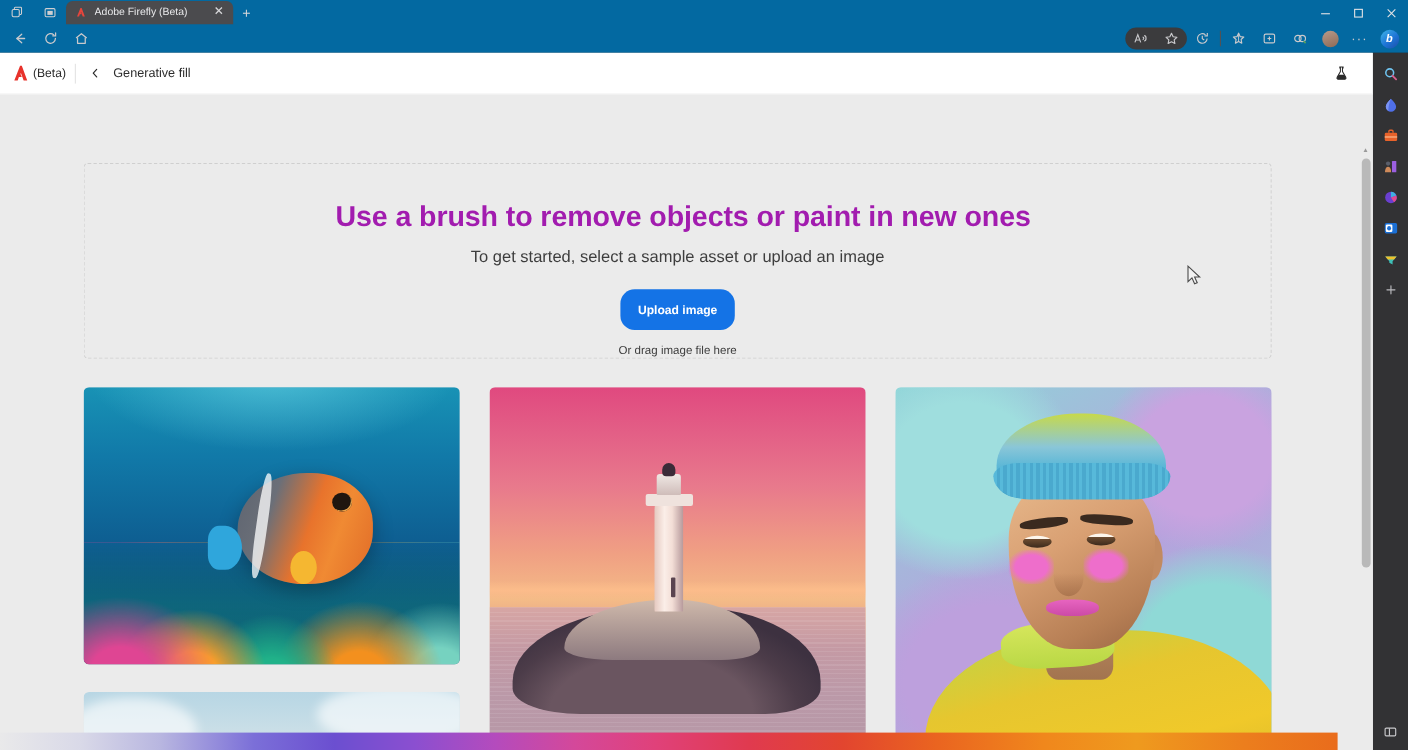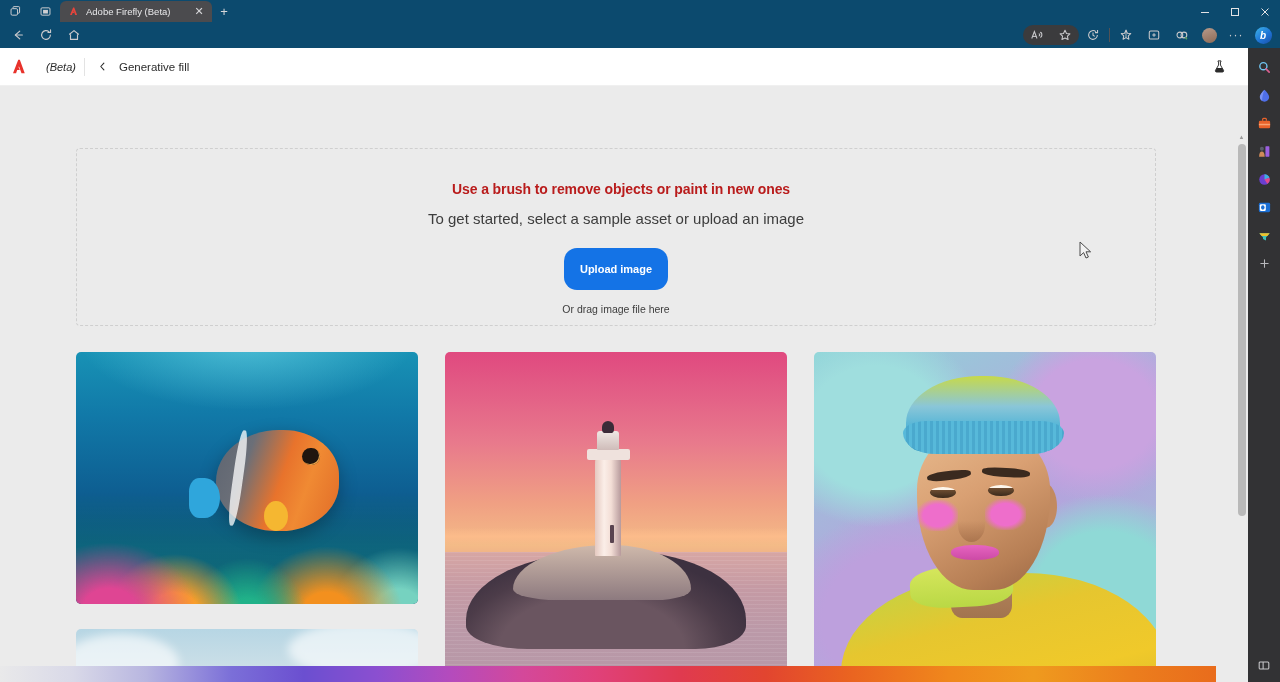--- a/index.html
+++ b/index.html
@@ -6,21 +6,21 @@
   html, body {
     width: 1280px; height: 682px; overflow: hidden;
     font-family: "Liberation Sans", sans-serif;
     background: #202124;
   }
   .app { position: relative; width: 1280px; height: 682px; }
 
   
   .browser-chrome {
     position: absolute; top: 0; left: 0; width: 1280px; height: 48px;
-    background: #0c4a6e;
+    background: #0369a1;
     padding-left: 24px;
   }
   .tabstrip {
     position: absolute; top: 0; left: 0; right: 0; height: 22px;
     display: flex; align-items: flex-end;
   }
   .win-icon-btn {
     width: 30px; height: 21px; display: flex; align-items: center; justify-content: center;
     color: #cfcfd2;
   }
@@ -92,42 +92,42 @@
   .page {
     position: absolute; top: 48px; left: 0; right: 32px; bottom: 0;
     background: #ffffff; overflow: hidden;
   }
   .ff-header {
     position: absolute; top: 0; left: 0; right: 0; height: 38px;
     background: #ffffff; display: flex; align-items: center; padding: 0 10px;
     border-bottom: 1px solid #f0f0f0;
   }
   .adobe-logo { width: 20px; height: 18px; display: flex; align-items: center; justify-content: center; }
-  .beta-label { font-size: 11px; color: #2c2c2c; margin-left: 16px; font-style: italic; }
+  .beta-label { font-size: 11px; color: #2c2c2c; margin-left: 0; }
   .hdr-sep { width: 1px; height: 18px; background: #e3e3e3; margin: 0 8px; }
   .back-chevron {
     width: 20px; height: 20px; display: flex; align-items: center; justify-content: center;
     color: #2c2c2c; font-size: 12px;
   }
   .hdr-title { font-size: 11.5px; color: #2c2c2c; margin-left: 6px; }
   .hdr-right { margin-left: auto; display: flex; align-items: center; padding-right: 8px; }
   .beaker-btn { width: 22px; height: 22px; display: flex; align-items: center; justify-content: center; }
 
   .ff-body {
     position: absolute; top: 38px; left: 0; right: 0; bottom: 0;
     background: #ebebeb; overflow: hidden;
   }
   .dropzone {
     position: absolute; left: 76px; top: 62px; width: 1080px; height: 178px;
     border: 1px dashed #cfcfcf; border-radius: 4px;
     display: flex; flex-direction: column; align-items: center; justify-content: flex-start;
     padding-top: 32px; background: transparent;
   }
   .dz-title {
-    font-size: 14px; font-weight: 700; color: #b91c1c; letter-spacing: -0.1px; margin-left: 10px;
+    font-size: 26px; font-weight: 700; color: #a21caf; letter-spacing: -0.1px; margin-left: 10px;
   }
   .dz-sub { font-size: 15px; color: #3d3d3d; margin-top: 13px; }
   .upload-btn {
     margin-top: 21px; height: 42px; padding: 0 16px; border-radius: 13px;
     background: #1473e6; color: #ffffff; font-size: 11px; font-weight: 700;
     display: flex; align-items: center; justify-content: center; border: none;
     font-family: "Liberation Sans", sans-serif;
   }
   .dz-drag { font-size: 10.5px; color: #3d3d3d; margin-top: 13px; }
 

